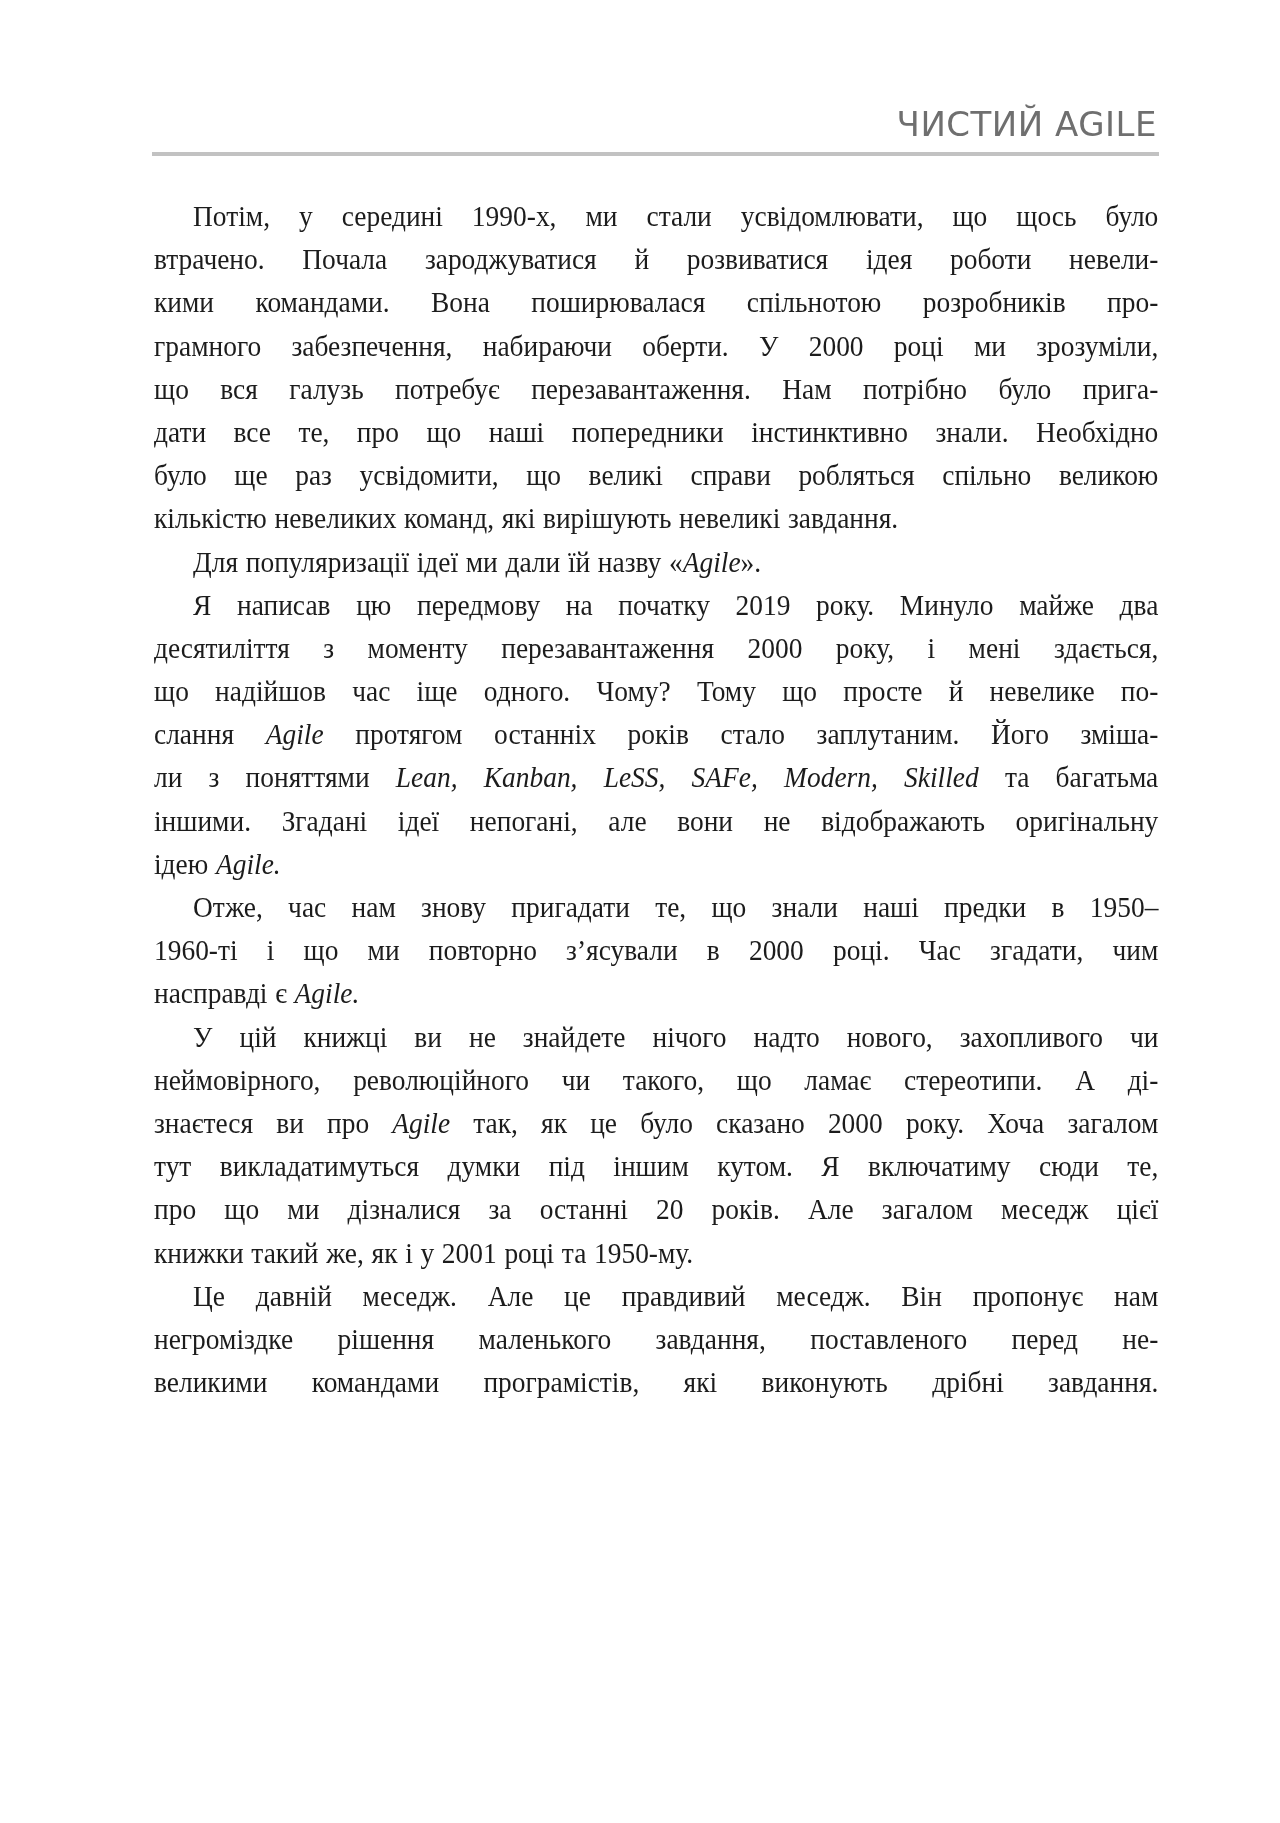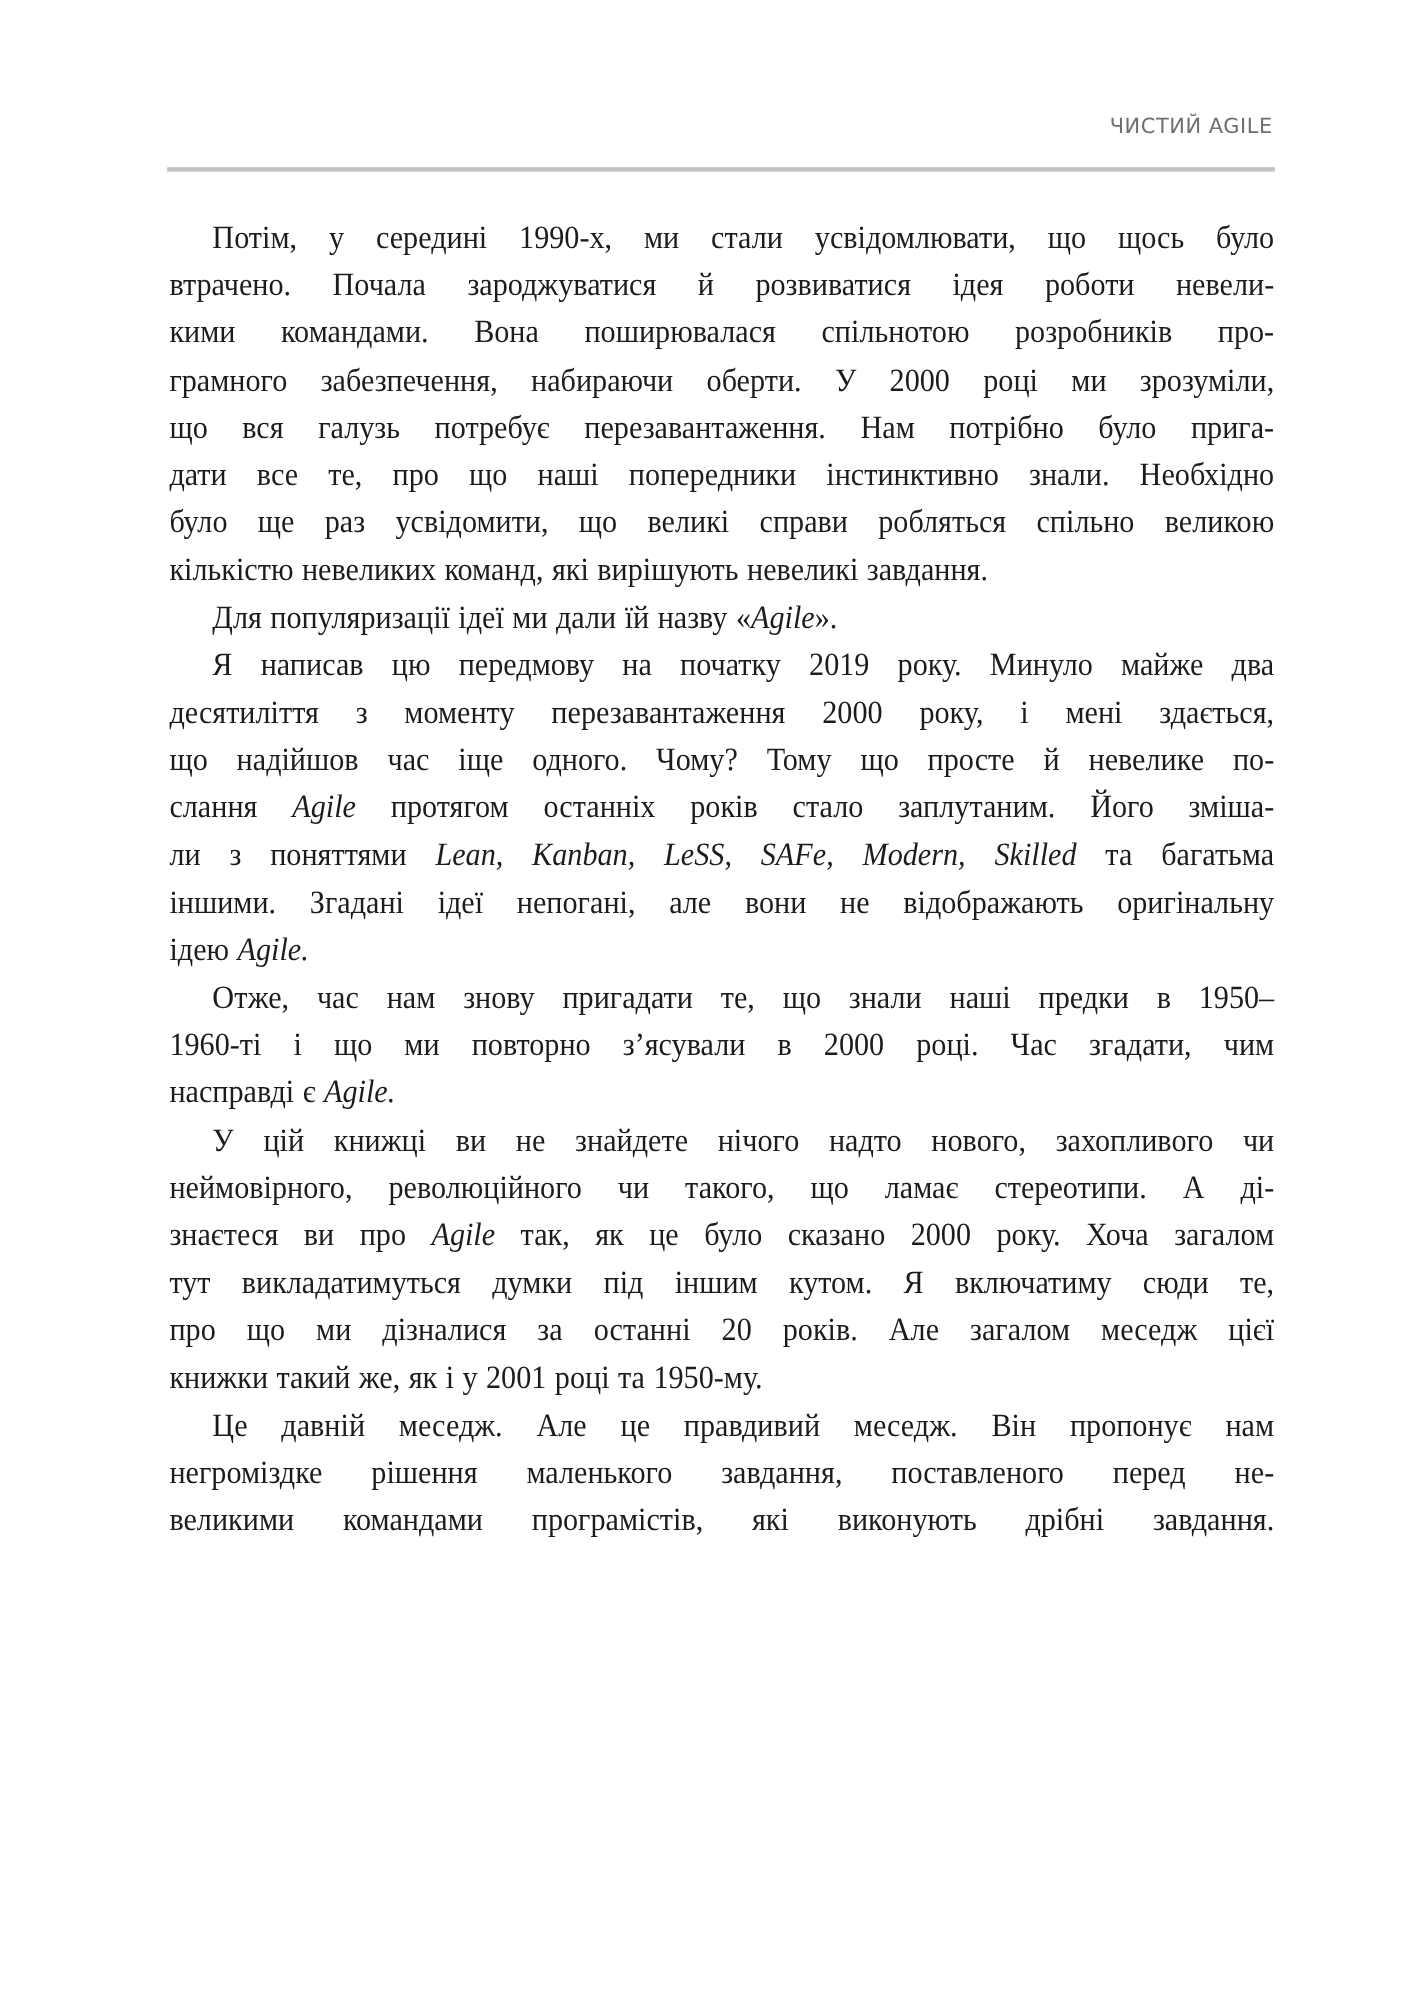--- a/index.html
+++ b/index.html
@@ -11,21 +11,21 @@
       width: 1280px;
       height: 1823px;
       position: relative;
       overflow: hidden;
     }
     .running-head {
       position: absolute;
       top: 104px;
       right: 123px;
       font-family: "DejaVu Sans", sans-serif;
-      font-size: 19px;
+      font-size: 34px;
       letter-spacing: 0.5px;
       color: #6f6f6f;
       font-weight: normal;
     }
     .head-rule {
       position: absolute;
       top: 152px;
       left: 152px;
       width: 1007px;
       height: 4px;

